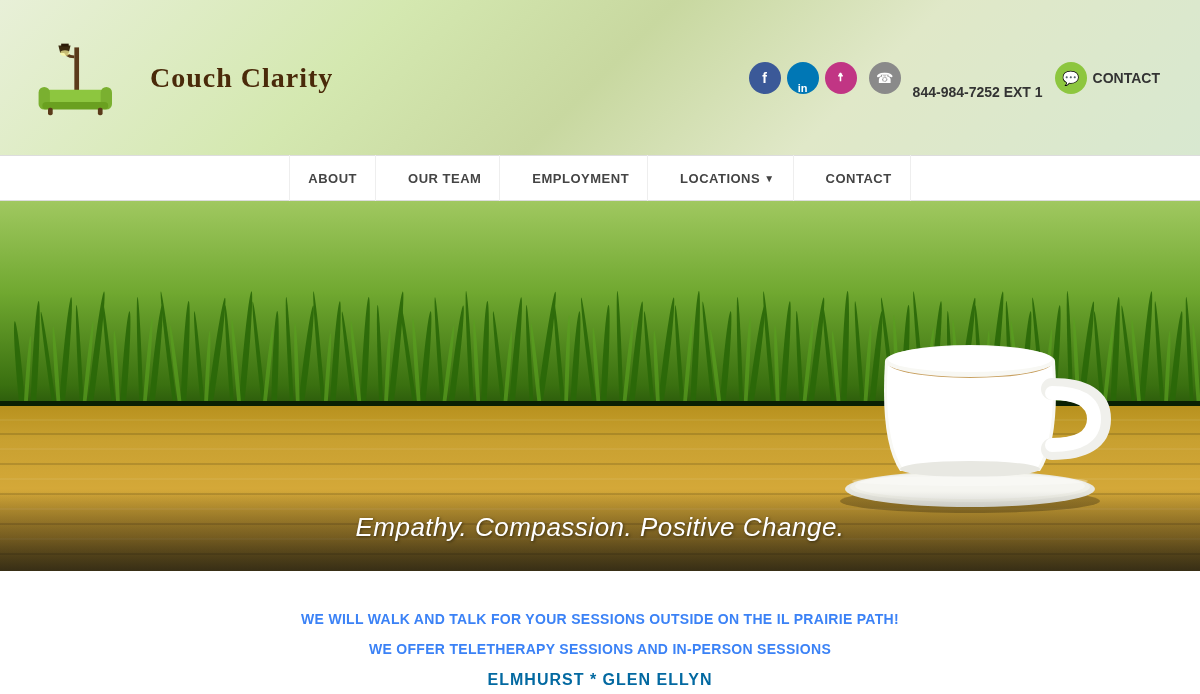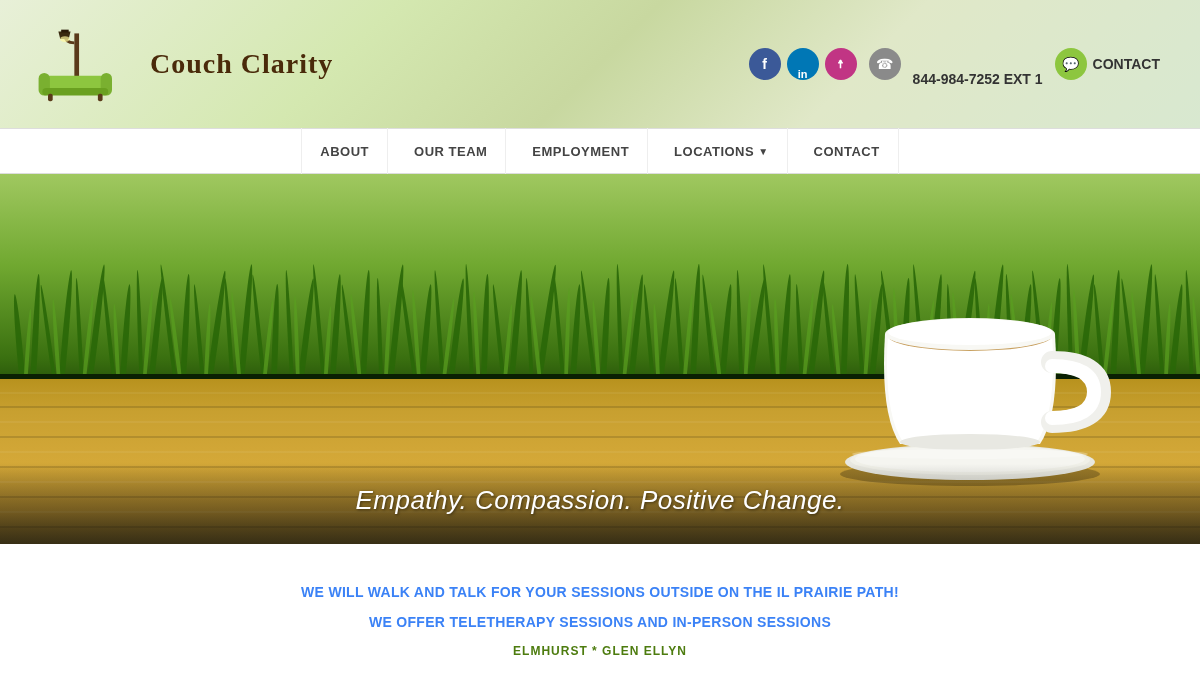--- a/index.html
+++ b/index.html
@@ -1,21 +1,21 @@
 <!DOCTYPE html>
 <html><head>
   <meta charset="utf-8">
   <style>
     * { margin: 0; padding: 0; box-sizing: border-box; }
     body { font-family: Arial, sans-serif; width: 1200px; overflow-x: hidden; background: #fff; }
 
     
     .header {
       background: linear-gradient(135deg, #e8f0d8 0%, #d4e8b0 30%, #c8d8a0 50%, #e0e8c8 70%, #d8e8d0 100%);
-      height: 128px;
+      height: 155px;
       display: flex;
       align-items: center;
       justify-content: space-between;
       padding: 0 40px 0 20px;
       position: relative;
     }
     .logo-area {
       display: flex;
       align-items: center;
       gap: 10px;
@@ -108,21 +108,21 @@
       border-bottom: 1px solid #ddd;
       height: 46px;
       display: flex;
       align-items: center;
       justify-content: center;
       box-shadow: 0 2px 4px rgba(0,0,0,0.1);
     }
     .nav-items {
       display: flex;
       align-items: center;
-      gap: 8px;
+      gap: 14px;
       list-style: none;
     }
     .nav-item {
       padding: 0 18px;
       height: 46px;
       display: flex;
       align-items: center;
       font-size: 13px;
       font-weight: 600;
       color: #444;
@@ -197,23 +197,23 @@
     }
     .content-line {
       font-size: 14px;
       font-weight: bold;
       color: #3b82f6;
       margin-bottom: 14px;
       letter-spacing: 0.3px;
       text-align: center;
     }
     .content-line-last {
-      font-size: 12px;
+      font-size: 16px;
       font-weight: bold;
-      color: #4d7c0f;
+      color: #0369a1;
       margin-top: 8px;
       letter-spacing: 1px;
     }
   </style>
 </head>
 <body>
 
 <div class="header">
   <div class="logo-area">
     <svg class="svg-logo" viewBox="0 0 120 85">

